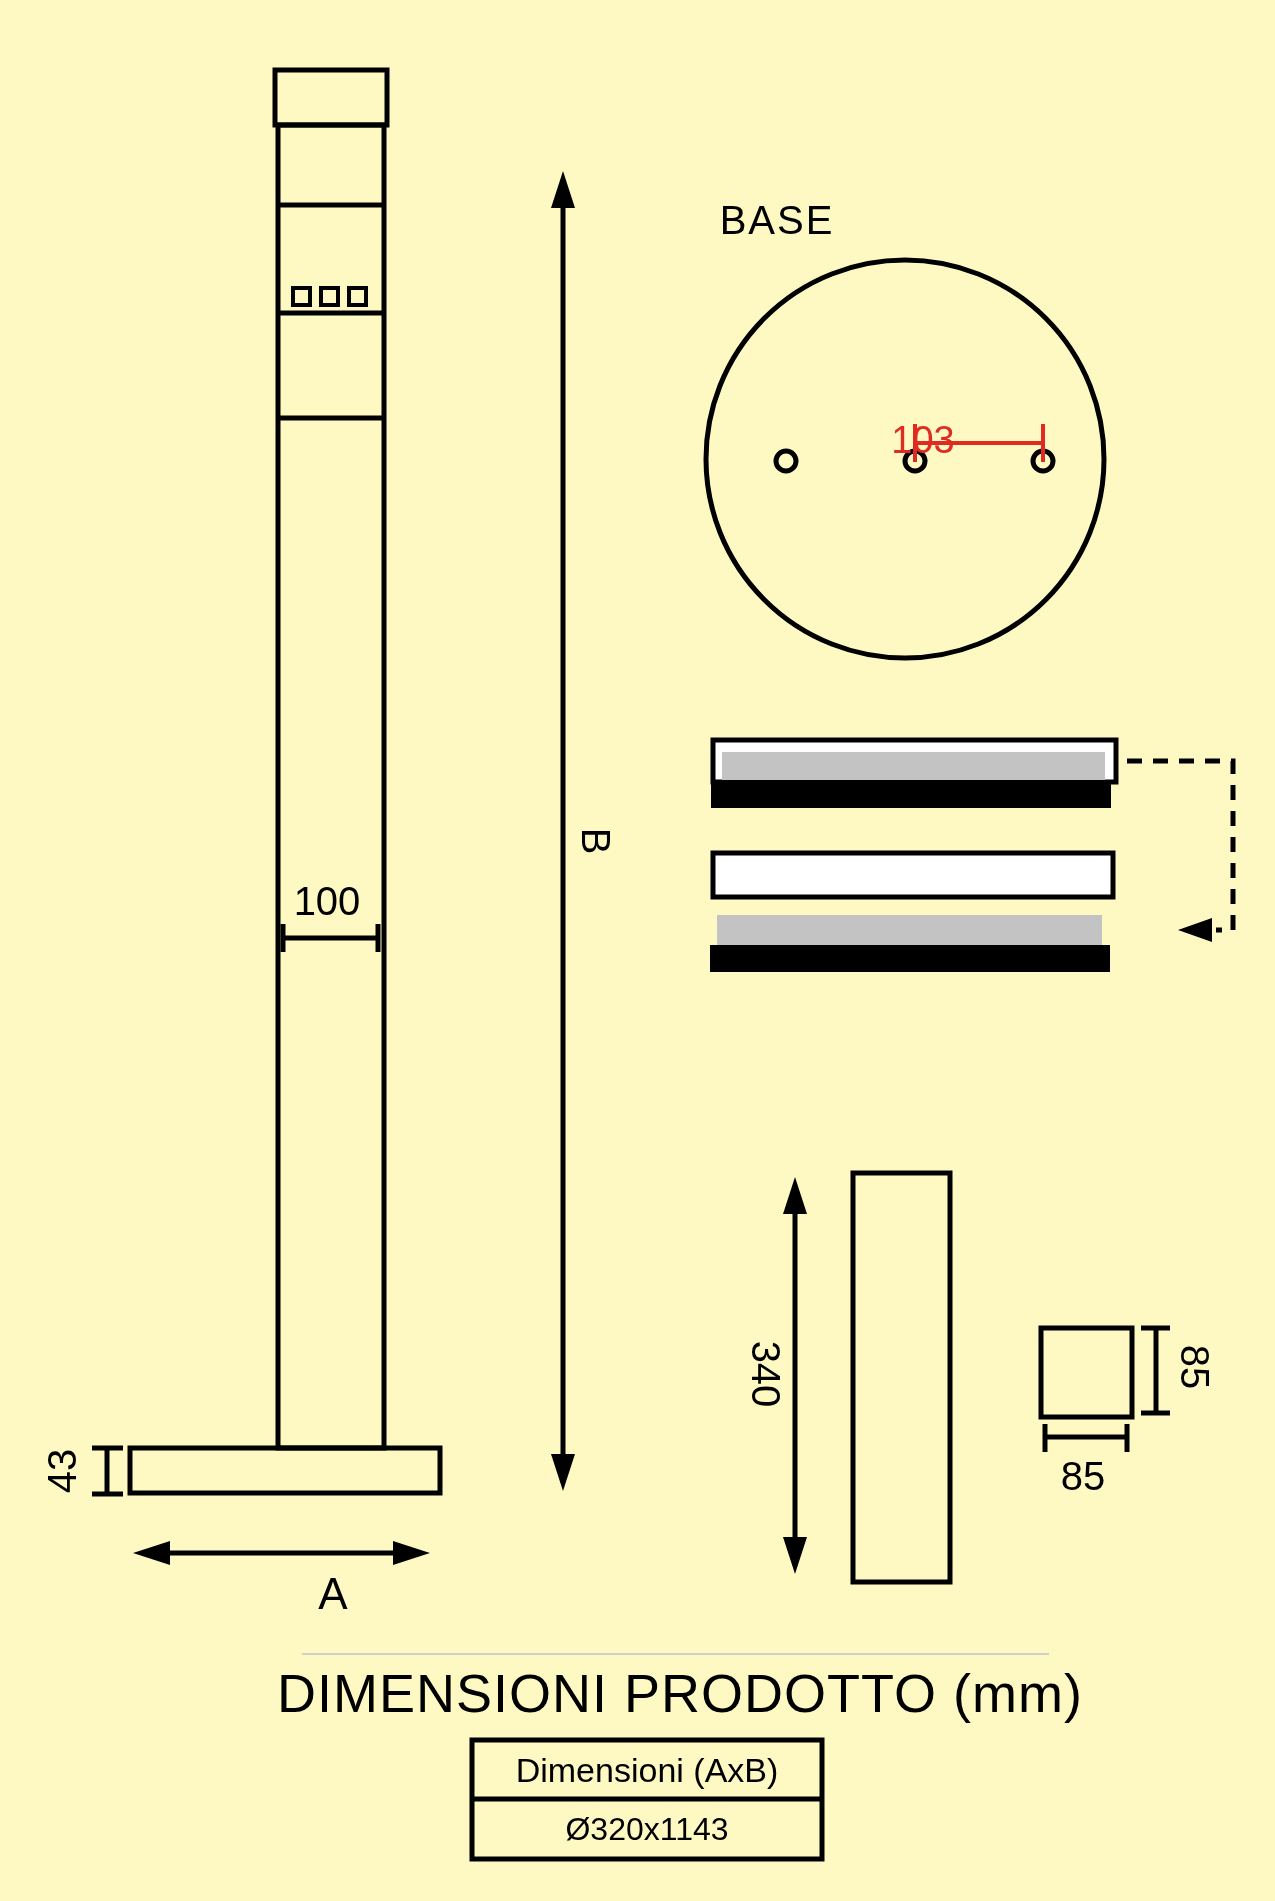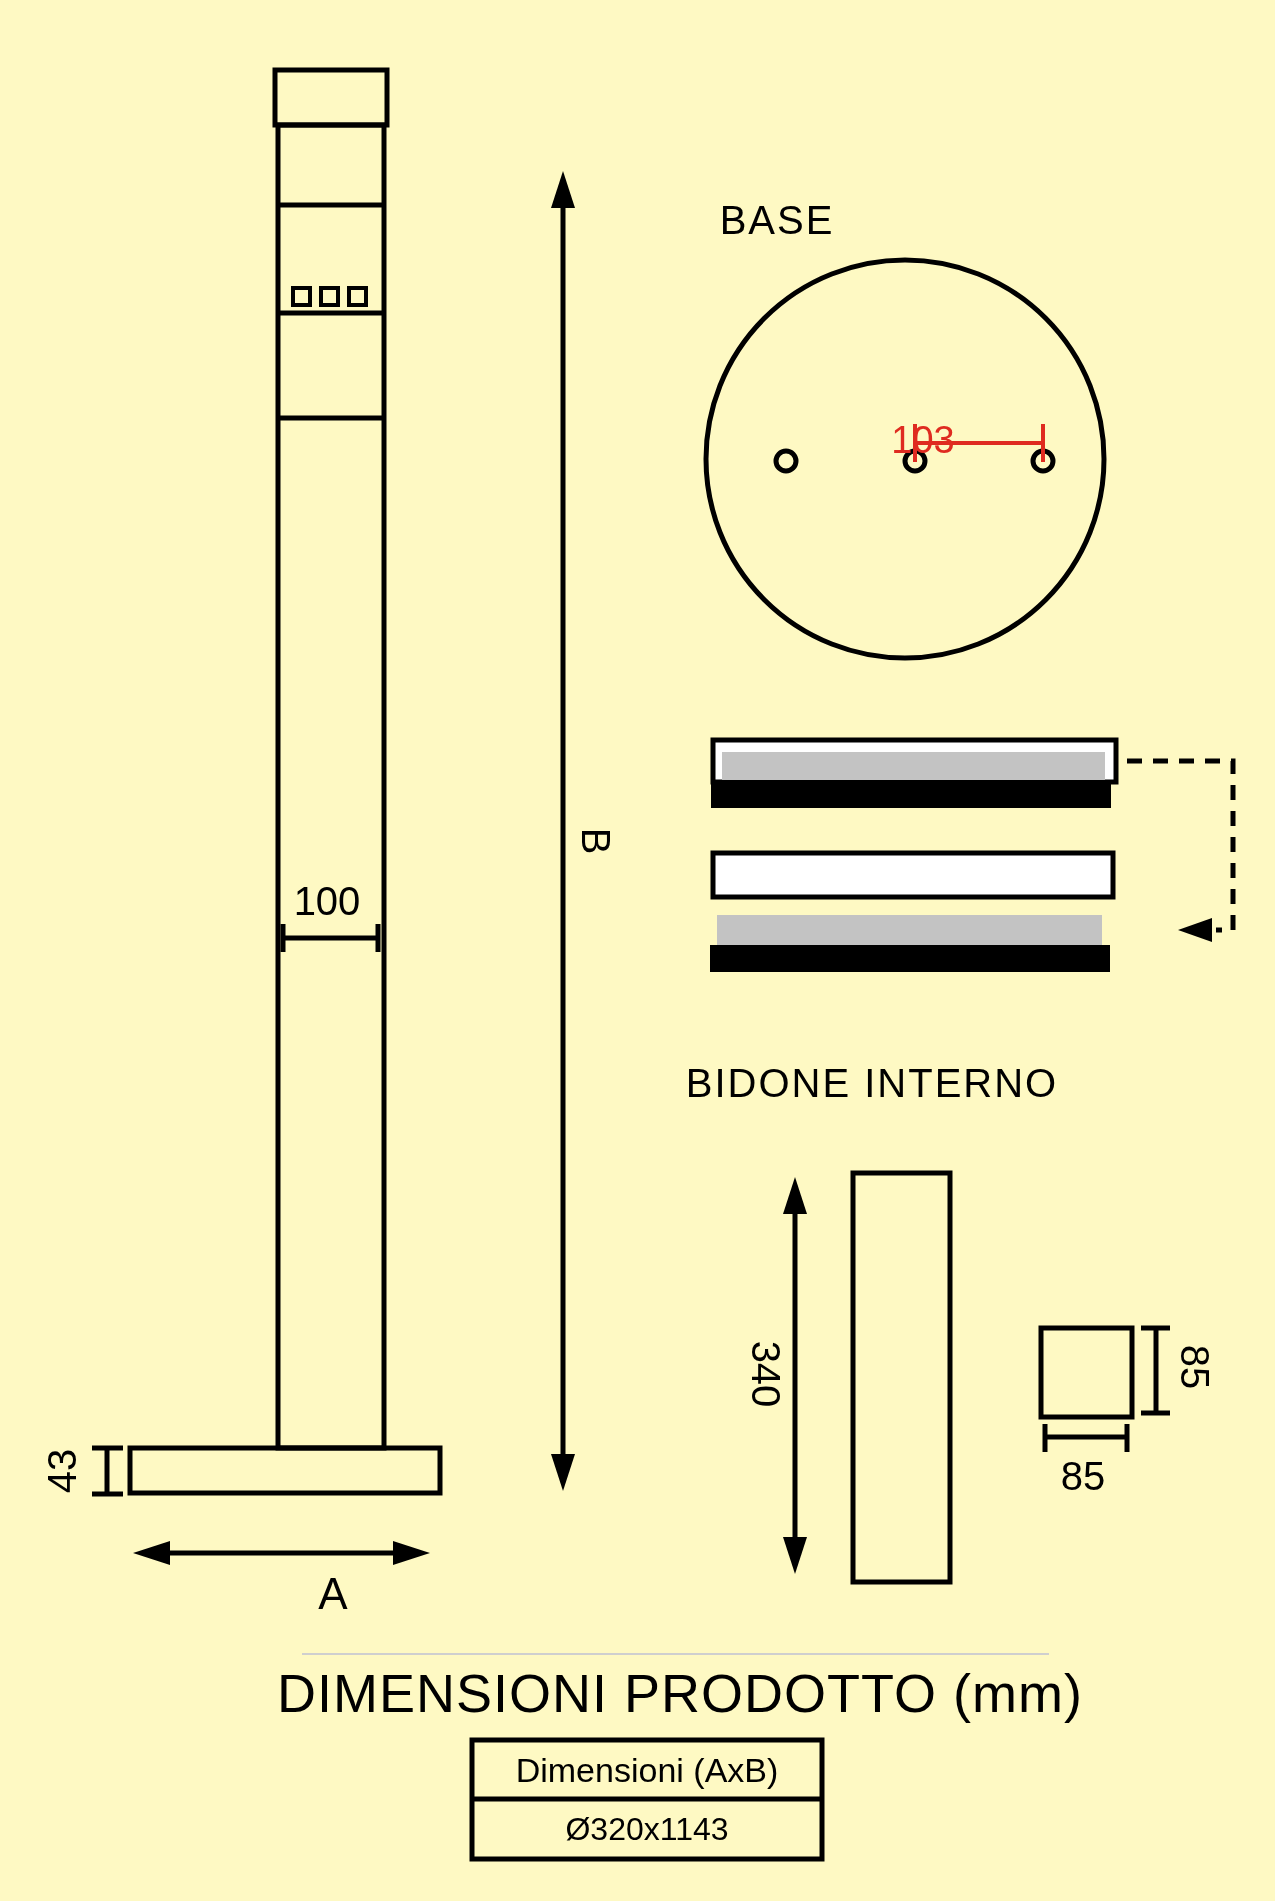--- a/index.html
+++ b/index.html
@@ -104,21 +104,20 @@
   <div class="lbl red-dim" style="left: 923px; top: 412px; color: rgb(223, 43, 32); margin-top: 28px;">103</div>
 
   <div class="lbl dim rot-cw" style="left:596px;top:841px;">B</div>
 
   <div class="lbl dim" style="left:327px;top:901px;text-align:center;">100</div>
 
   <div class="lbl dim rot-ccw" style="left:62px;top:1471px;">43</div>
 
   <div class="lbl letter-dim" style="left:333px;top:1594px;">A</div>
 
-  <div class="lbl view-title" style="left:872px;top:1083px;">BIDONE INTERNO</div>
 
   <div class="lbl dim rot-cw" style="left:766px;top:1374px;">340</div>
 
   <div class="lbl dim rot-cw" style="left:1195px;top:1367px;">85</div>
 
   <div class="lbl dim" style="left:1083px;top:1476px;">85</div>
 
   <div class="lbl footer-title" style="left:680px;top:1693px;">DIMENSIONI PRODOTTO (mm)</div>
 
   <div class="lbl cell-text" style="left:647px;top:1770px;">Dimensioni (AxB)</div>

